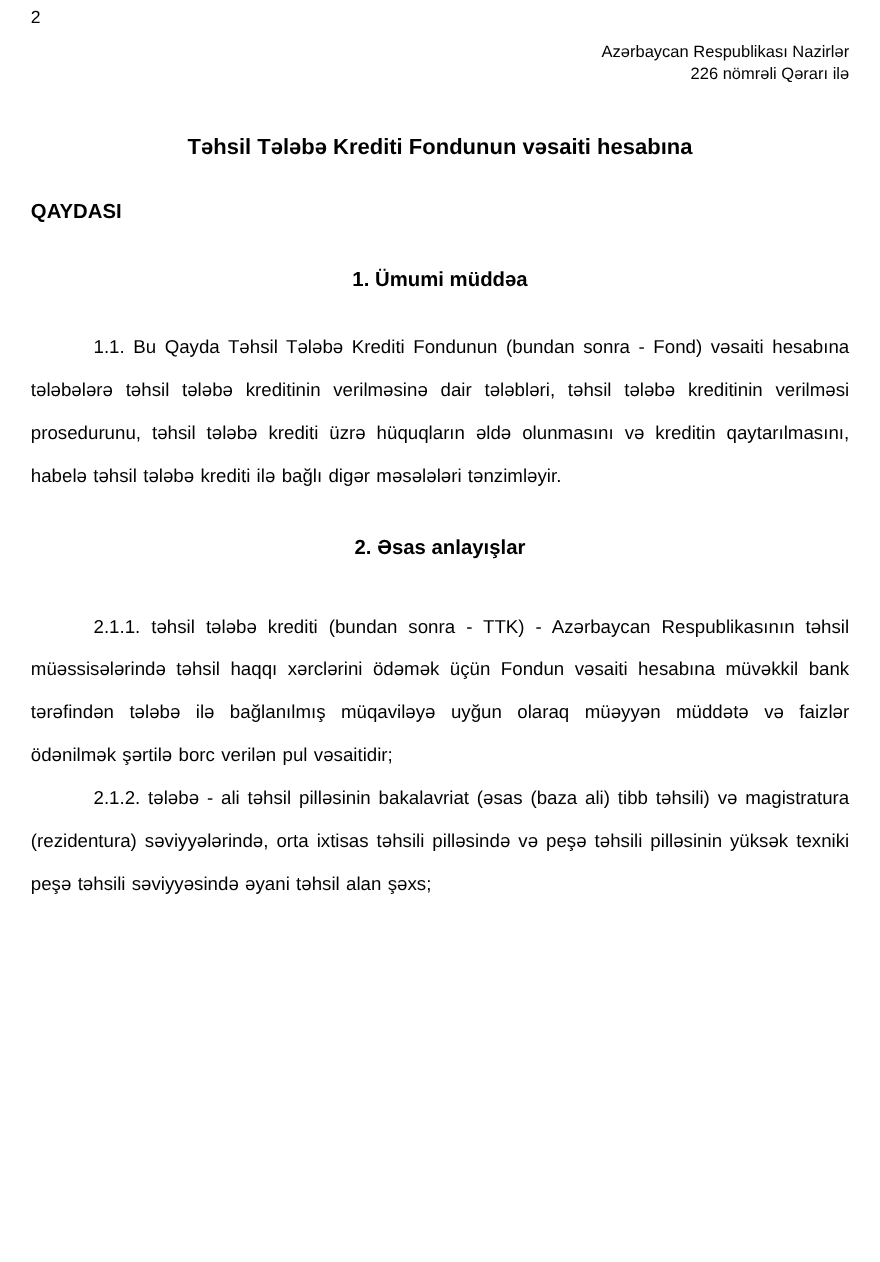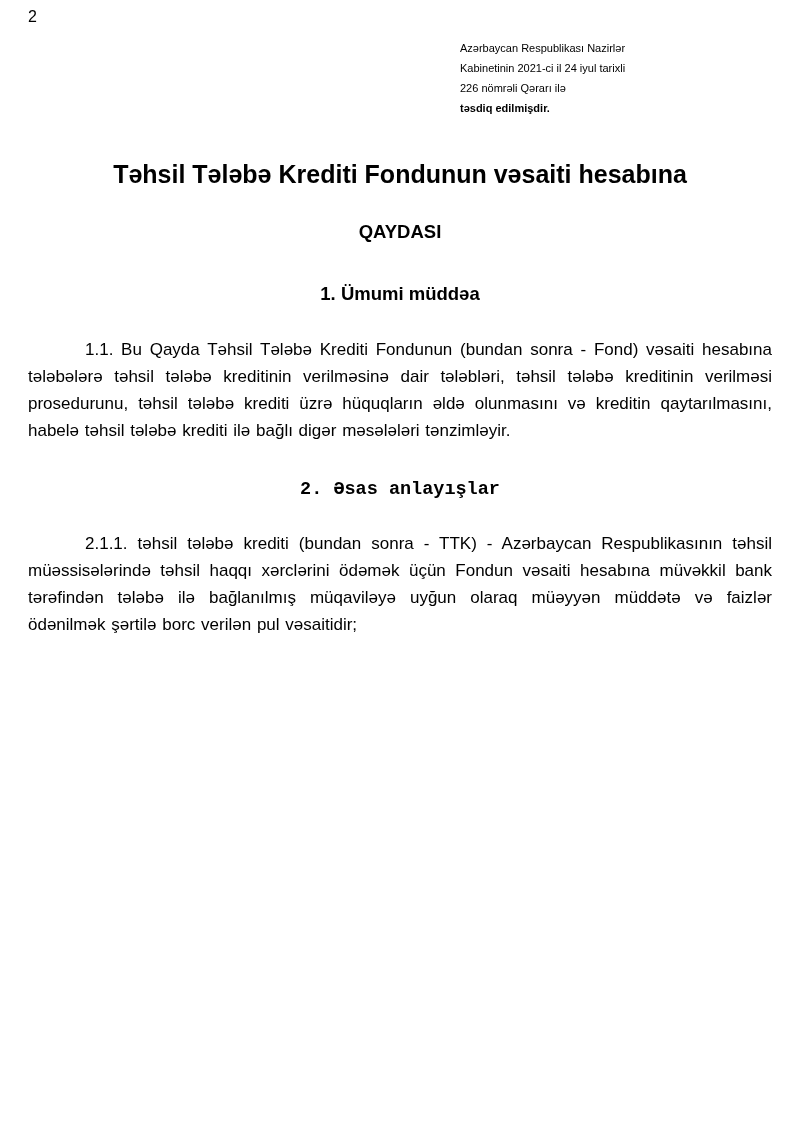--- a/index.html
+++ b/index.html
@@ -19,81 +19,80 @@
     padding: 8px 28px 0 28px;
   }
   .page-number {
     font-size: 16px;
     line-height: 18px;
   }
   .approval {
     margin-top: 12px;
     margin-left: auto;
     width: 312px;
-    text-align: left;
-    font-size: 11px;
+    text-align: right;
+    font-size: 15px;
     line-height: 20px;
   }
   .bold { font-weight: bold; }
   .doc-title {
     margin-top: 42px;
     text-align: center;
     font-weight: bold;
-    font-size: 25px;
+    font-size: 20px;
     line-height: 28px;
   }
   .doc-type {
     margin-top: 30px;
-    text-align: center;
+    text-align: left;
     font-weight: bold;
     font-size: 18.5px;
     line-height: 28px;
   }
   .section-heading {
     text-align: center;
     font-weight: bold;
     font-size: 18.5px;
     line-height: 28px;
   }
   .section-heading.sec1 { margin-top: 34px; margin-bottom: 28px; text-align: center; }
-  .section-heading.sec2 { margin-top: 32px; margin-bottom: 26px; font-family: Liberation Mono, monospace; }
+  .section-heading.sec2 { margin-top: 32px; margin-bottom: 38px; }
   .body-text p {
     font-size: 17px;
-    line-height: 27px;
+    line-height: 39px;
     text-align: justify;
     text-indent: 57px;
     word-spacing: 1px;
   }
 </style>
 </head>
 <body>
 
 <div class="page">
 
   <div class="page-number">2</div>
 
   <div class="approval">
     <div class="approval-line">Azərbaycan Respublikası Nazirlər</div>
-    <div class="approval-line">Kabinetinin 2021-ci il 24 iyul tarixli</div>
     <div class="approval-line">226 nömrəli Qərarı ilə</div>
-    <div class="approval-line bold">təsdiq edilmişdir.</div>
   </div>
 
   <div class="doc-title">
     <div>Təhsil Tələbə Krediti Fondunun vəsaiti hesabına</div>
   </div>
 
   <div class="doc-type">QAYDASI</div>
 
   <div class="body-text">
 
     <div class="section">
       <div class="section-heading sec1">1. Ümumi müddəa</div>
       <p>1.1. Bu Qayda Təhsil Tələbə Krediti Fondunun (bundan sonra - Fond) vəsaiti hesabına tələbələrə təhsil tələbə kreditinin verilməsinə dair tələbləri, təhsil tələbə kreditinin verilməsi prosedurunu, təhsil tələbə krediti üzrə hüquqların əldə olunmasını və kreditin qaytarılmasını, habelə təhsil tələbə krediti ilə bağlı digər məsələləri tənzimləyir.</p>
     </div>
 
     <div class="section">
       <div class="section-heading sec2">2. Əsas anlayışlar</div>
       <p>2.1.1. təhsil tələbə krediti (bundan sonra - TTK) - Azərbaycan Respublikasının təhsil müəssisələrində təhsil haqqı xərclərini ödəmək üçün Fondun vəsaiti hesabına müvəkkil bank tərəfindən tələbə ilə bağlanılmış müqaviləyə uyğun olaraq müəyyən müddətə və faizlər ödənilmək şərtilə borc verilən pul vəsaitidir;</p>
+      <p>2.1.2. tələbə - ali təhsil pilləsinin bakalavriat (əsas (baza ali) tibb təhsili) və magistratura (rezidentura) səviyyələrində, orta ixtisas təhsili pilləsində və peşə təhsili pilləsinin yüksək texniki peşə təhsili səviyyəsində əyani təhsil alan şəxs;</p>
     </div>
 
   </div>
 </div>
 
 </body></html>

